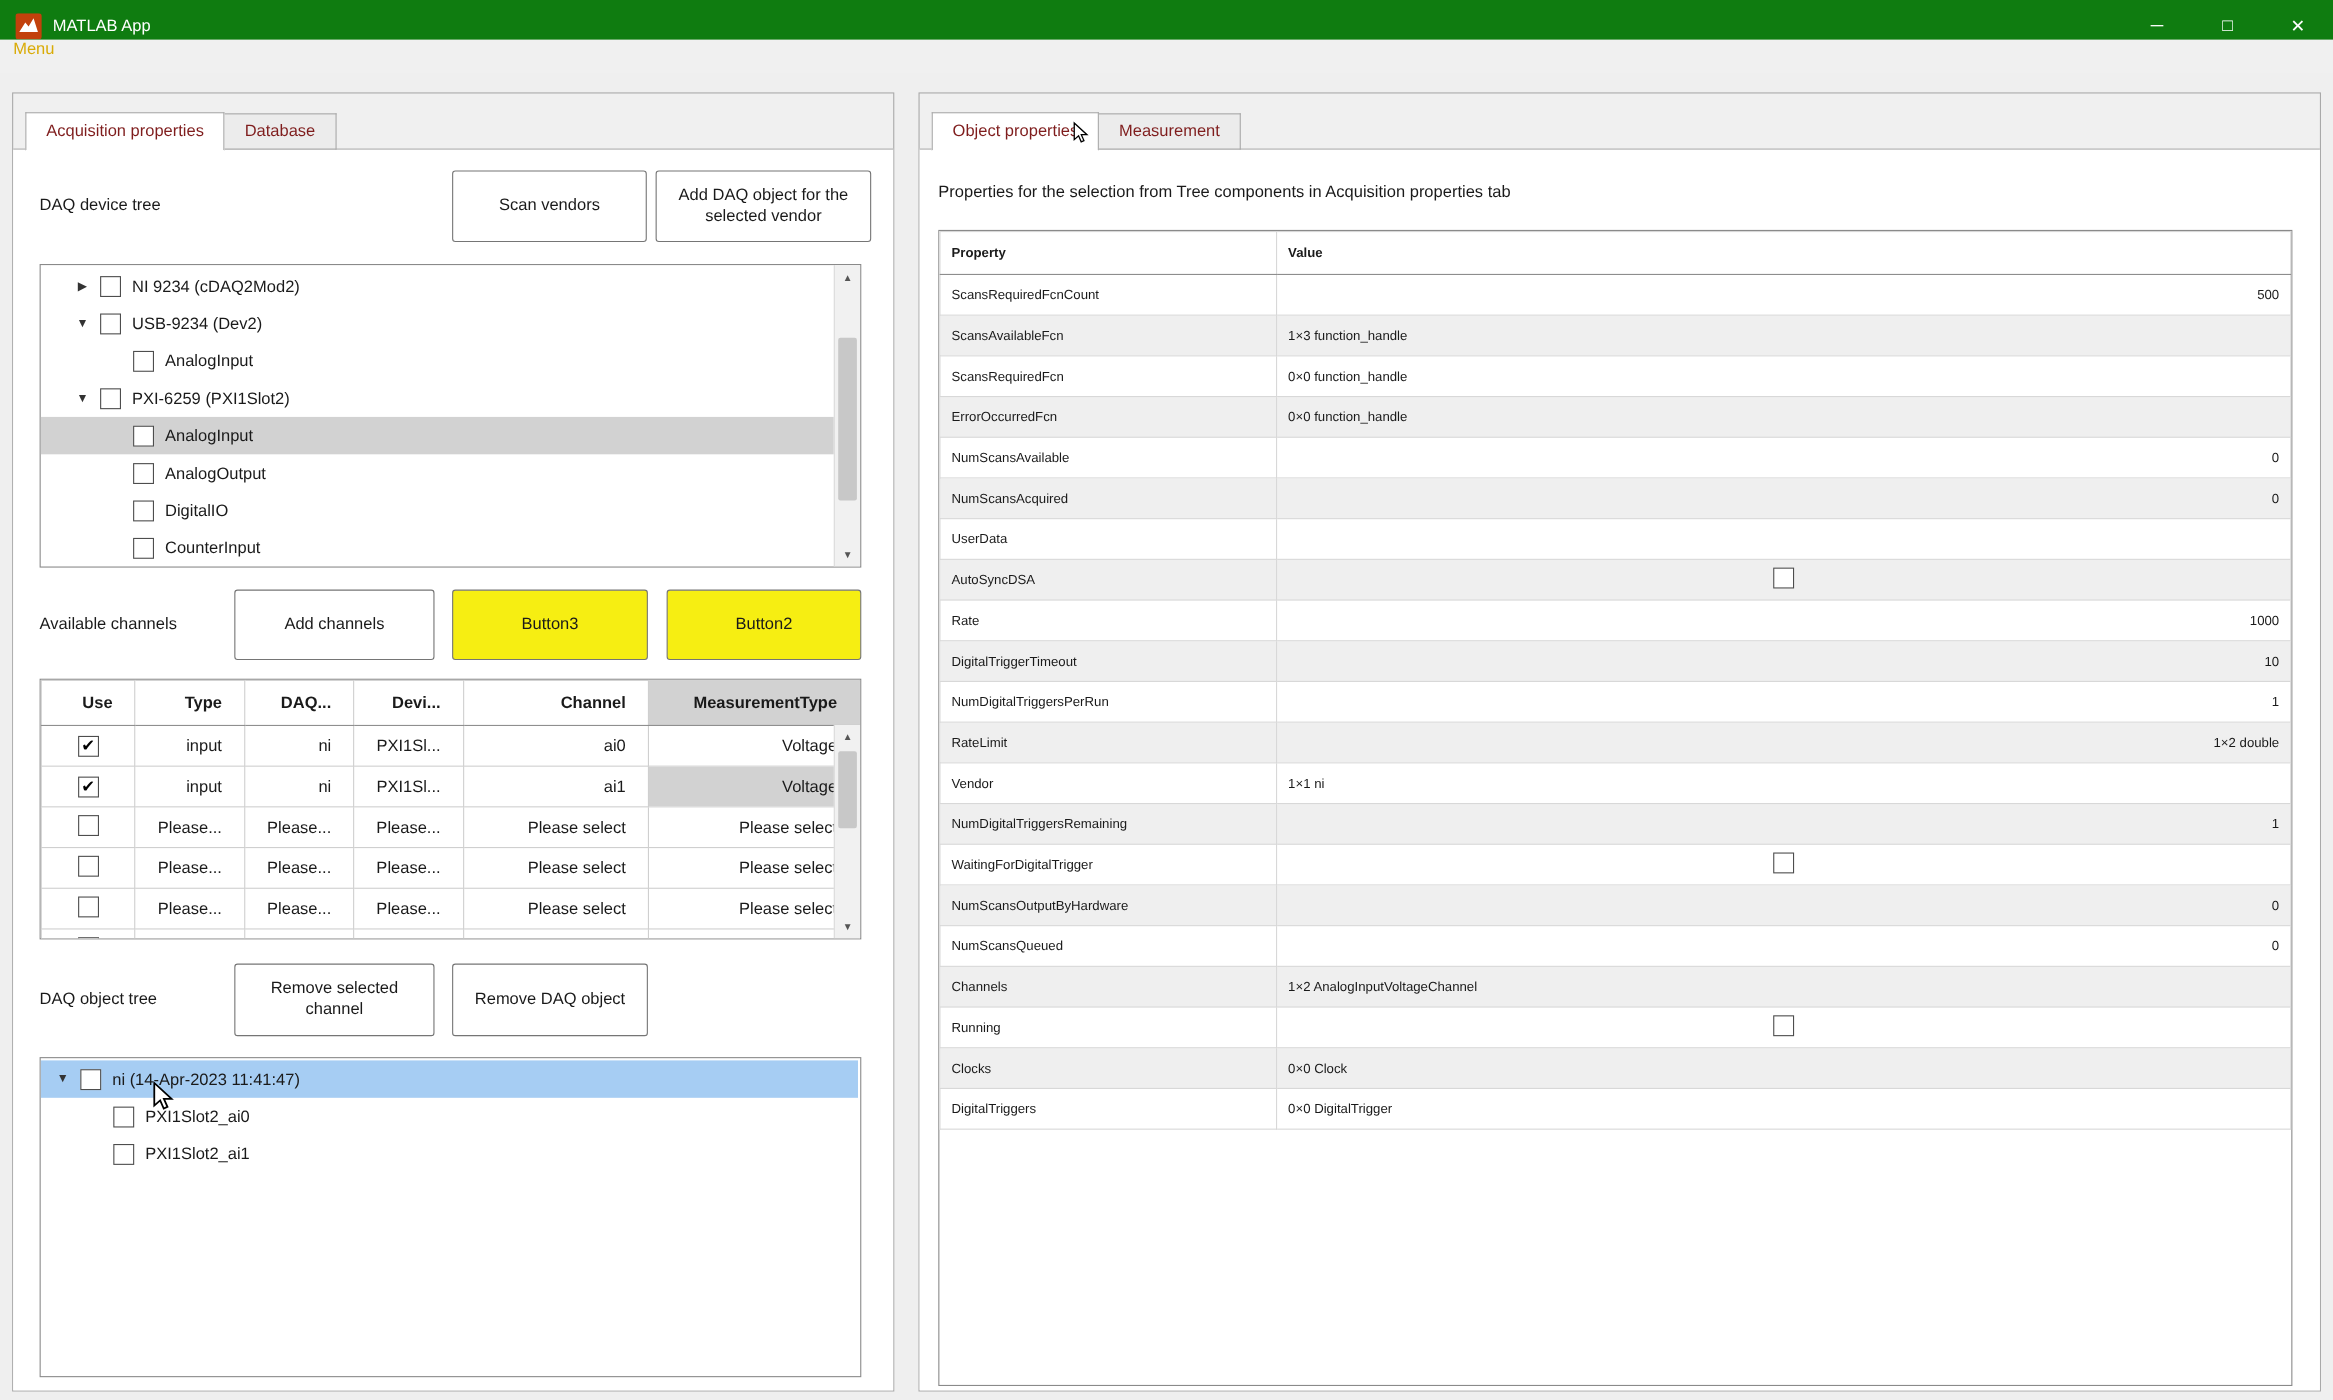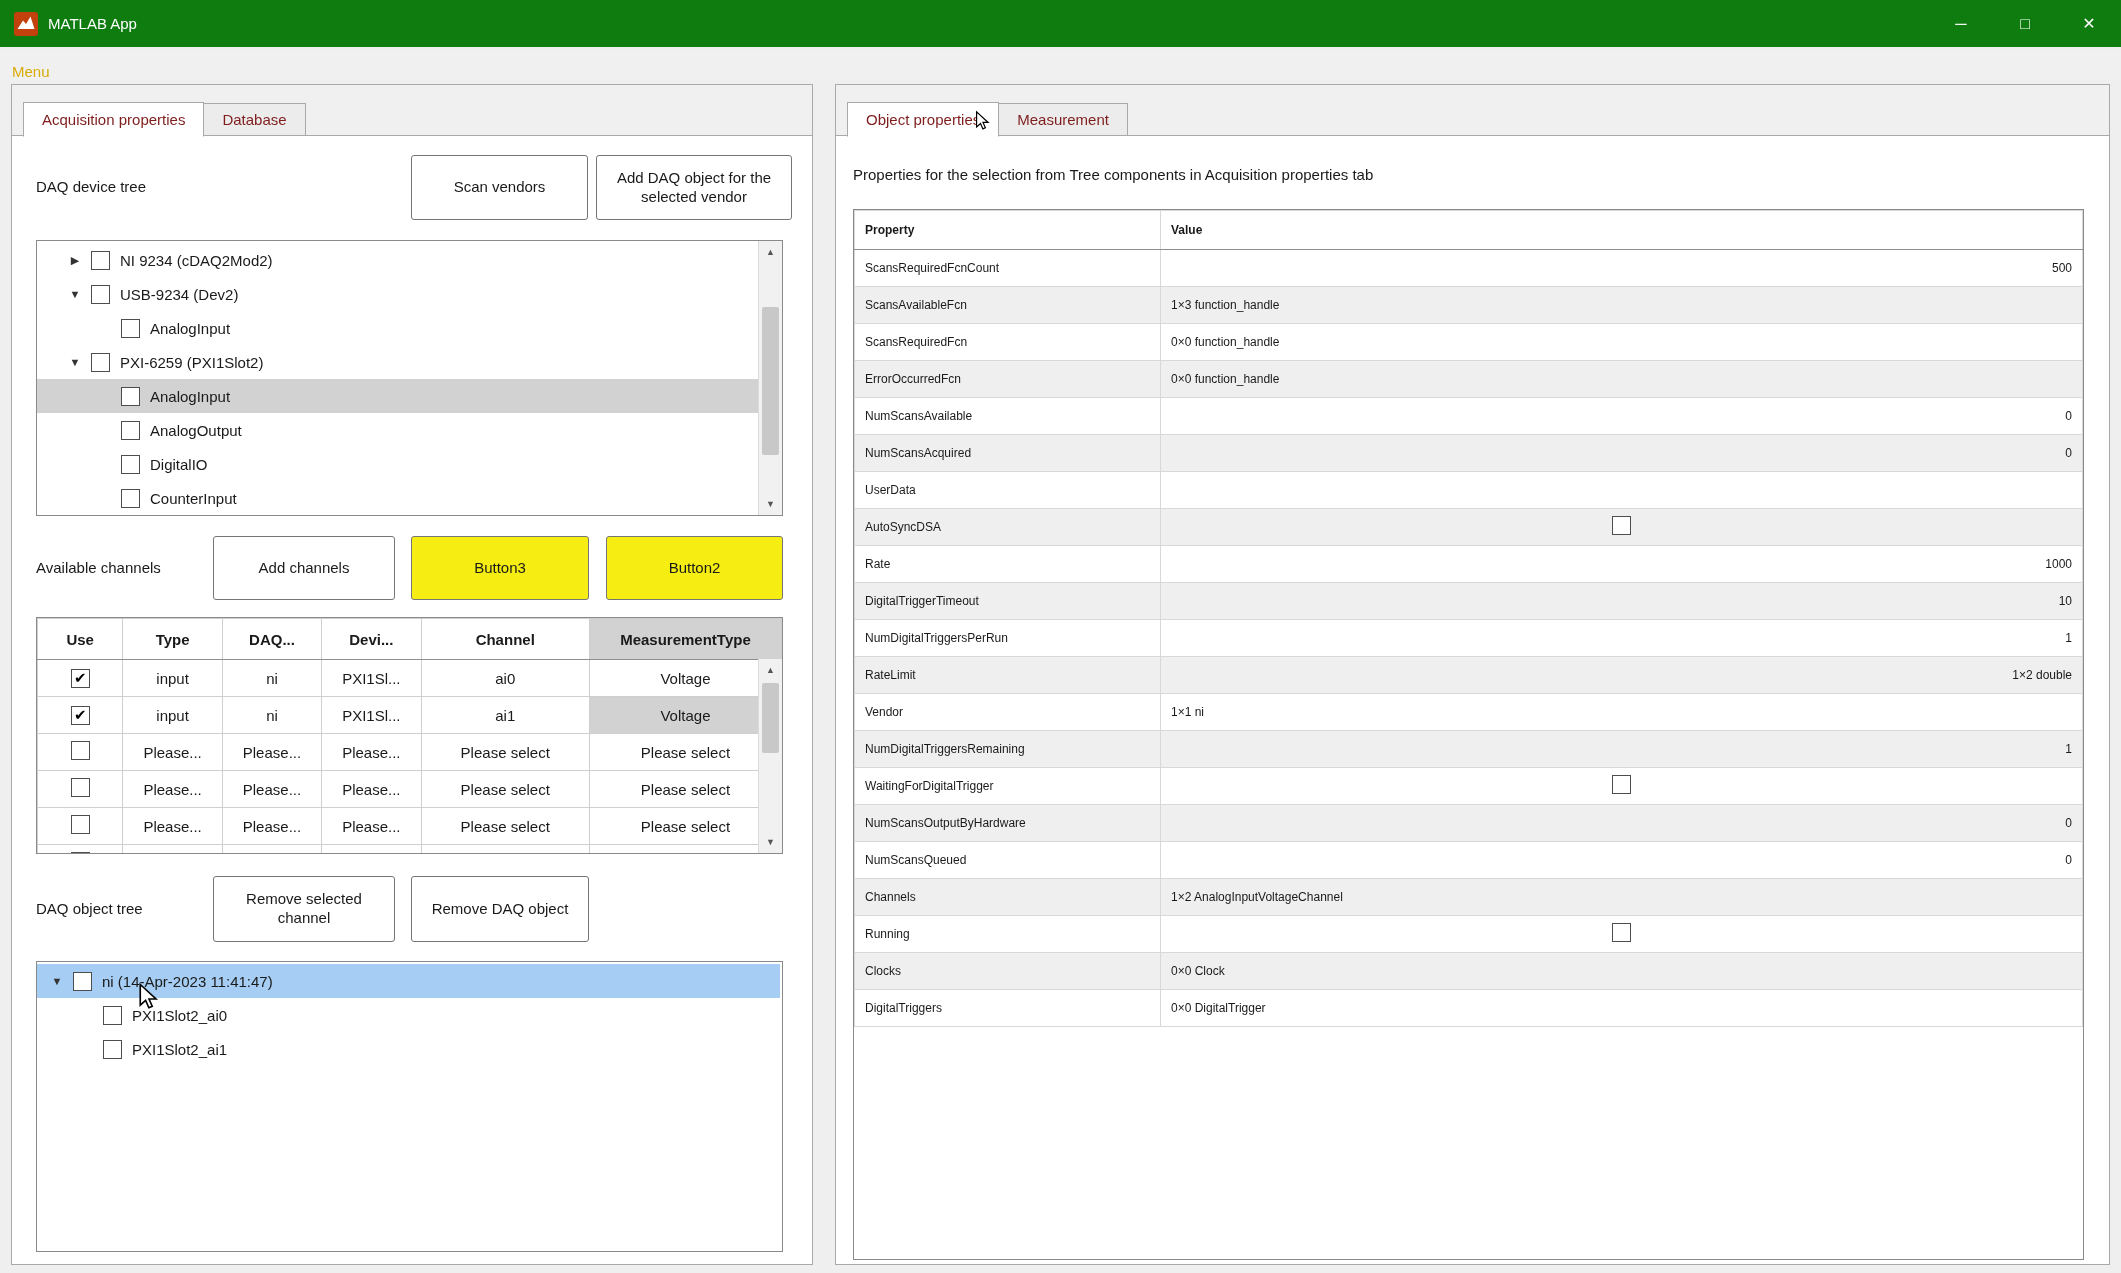--- a/index.html
+++ b/index.html
@@ -9,21 +9,21 @@
     font-family:"Liberation Sans","DejaVu Sans",sans-serif;font-size:15px;
     cursor:default;
   }
   
   .titlebar{position:absolute;left:0;top:0;right:0;height:47px;background:#0f7c10;display:flex;align-items:center;color:#fff;z-index:5;}
   .logo{width:24px;height:24px;margin-left:14px;flex:none;display:flex;}
   .title-text{margin-left:10px;font-size:15px;}
   .win-controls{margin-left:auto;display:flex;height:100%;}
   .win-btn{width:64px;height:100%;display:flex;align-items:center;justify-content:center;color:#fff;font-size:16px;}
   
-  .menubar{position:absolute;left:0;top:50px;right:0;height:30px;background:#f0f0f0;display:flex;align-items:flex-end;z-index:5;}
+  .menubar{position:absolute;left:0;top:36px;right:0;height:30px;background:#f0f0f0;display:flex;align-items:flex-start;z-index:5;}
   .menu-item{margin-left:12px;color:#d9ab06;font-size:15px;}
   
   .panel{position:absolute;background:#f0f0f0;border:1px solid #a9a9a9;box-sizing:border-box;}
   #left-panel{left:11px;top:84px;width:802px;height:1181px;}
   #right-panel{left:835px;top:84px;width:1275px;height:1181px;}
   .tabstrip{position:absolute;left:0;top:0;right:0;height:51px;display:flex;align-items:flex-end;padding-left:11px;z-index:3;box-sizing:border-box;}
   .tab{height:33px;box-sizing:border-box;display:flex;align-items:center;padding:0 18px;border:1px solid #a9a9a9;background:#ececec;color:#7f1d1d;white-space:nowrap;}
   .tab + .tab{border-left:none;}
   .tab.active{background:#fff;height:35px;margin-bottom:-1px;border-bottom:1px solid #fff;z-index:4;}
   .content{position:absolute;left:0;top:50px;right:0;bottom:0;background:#fff;border-top:1px solid #a9a9a9;box-sizing:border-box;}
@@ -46,21 +46,21 @@
   .tree-label{white-space:nowrap;}
   
   .vscroll{position:absolute;right:0;top:0;bottom:0;width:24px;background:#f1f1f1;border-left:1px solid #dcdcdc;box-sizing:border-box;}
   .sc-arrow{position:absolute;left:0;width:100%;height:22px;display:flex;align-items:center;justify-content:center;font-size:9px;color:#555;}
   .sc-arrow.up{top:0;}
   .sc-arrow.down{bottom:0;}
   .sc-thumb{position:absolute;left:3px;right:3px;background:#c8c8c8;border-radius:2px;}
   
   .table-box{position:absolute;background:#fff;border:1px solid #8a8a8a;box-sizing:border-box;overflow:hidden;}
   #channels-table{border-collapse:collapse;table-layout:fixed;background:#fff;position:absolute;left:0;top:0;}
-  #channels-table th,#channels-table td{border:1px solid #cfcfcf;height:36px;padding:0 20px;text-align:center;white-space:nowrap;overflow:hidden;font-size:15px;}
+  #channels-table th,#channels-table td{border:1px solid #cfcfcf;height:36px;padding:0 20px;text-align:right;white-space:nowrap;overflow:hidden;font-size:15px;}
   #channels-table thead th{height:40px;font-weight:700;background:#fff;border-bottom:1px solid #8f8f8f;}
   #channels-table th.sel-col{background:#d2d2d2;}
   #channels-table td.sel-cell{background:#d2d2d2;}
   #channels-table td.cb-cell{text-align:center;padding:0;}
   #channels-table td.cb-cell .cb{margin:0;}
   .body-scroll{top:41px;}
   
   .props-box{position:absolute;background:#fff;border:1px solid #8a8a8a;box-sizing:border-box;overflow:hidden;}
   #props-table{border-collapse:collapse;table-layout:fixed;width:100%;background:#fff;}
   #props-table th,#props-table td{border:1px solid #d8d8d8;height:36px;padding:0 10px;white-space:nowrap;overflow:hidden;font-size:12px;}

